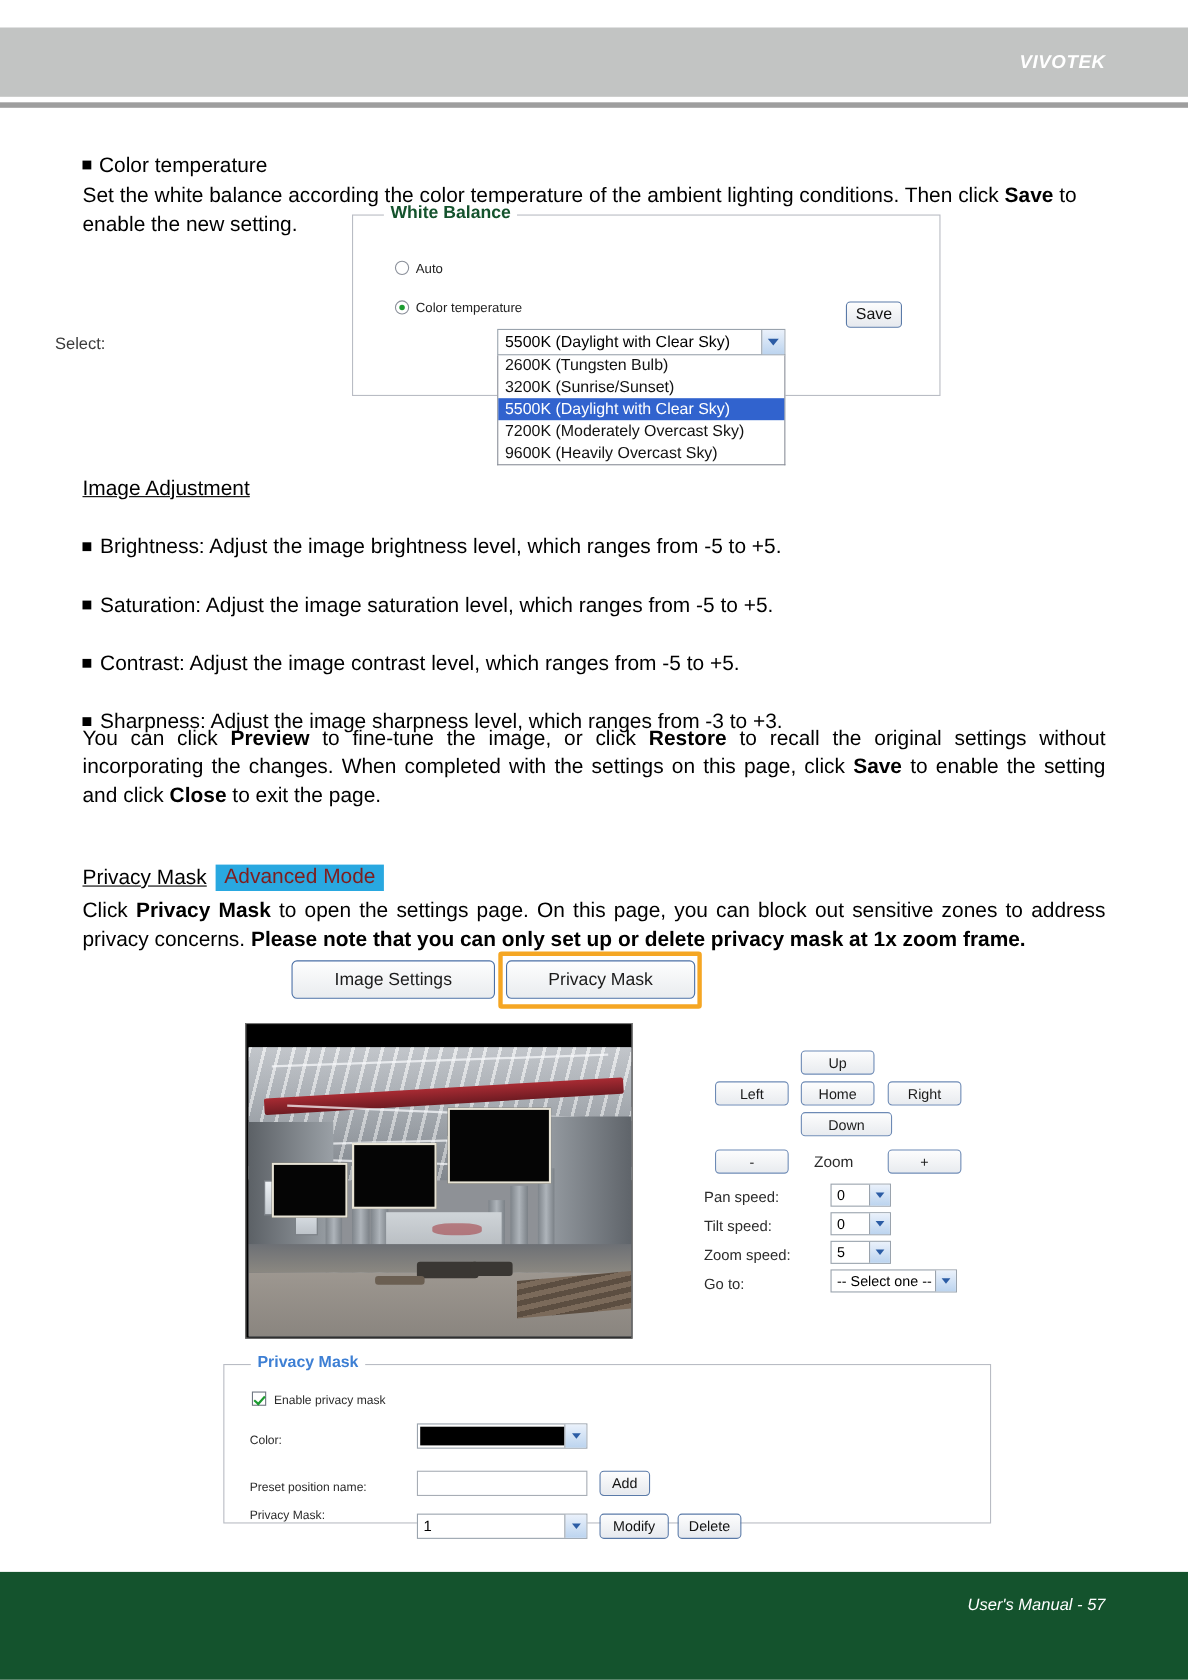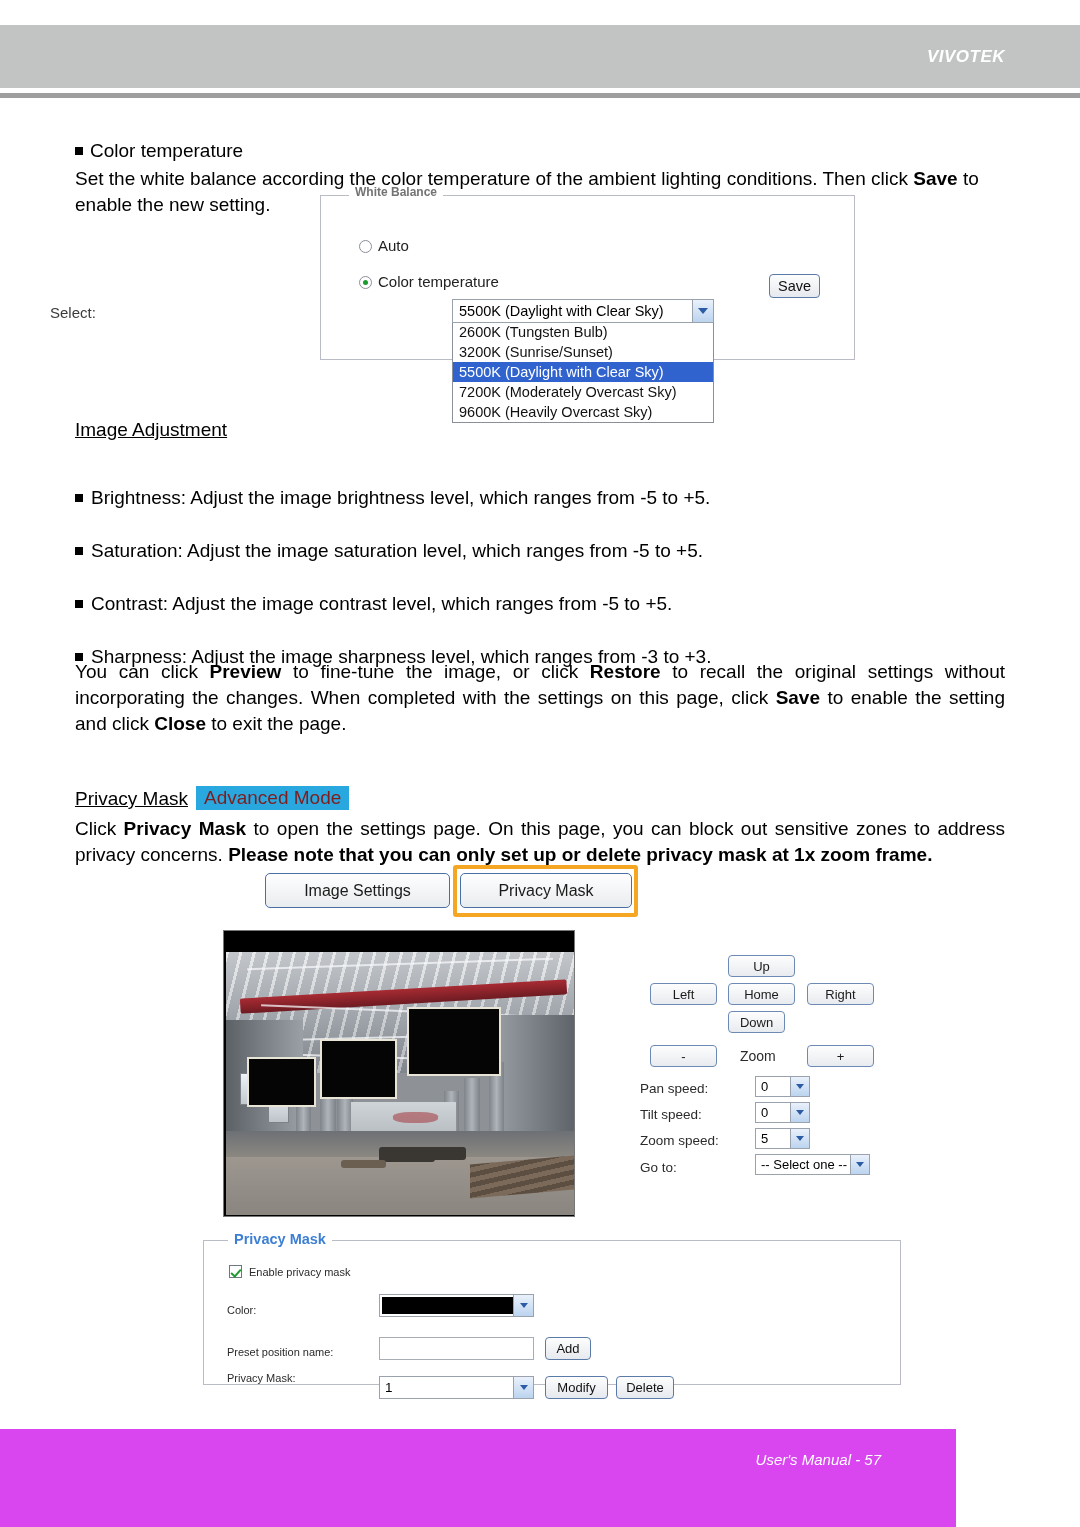--- a/index.html
+++ b/index.html
@@ -23,22 +23,22 @@
     position:absolute; right:75px; top:50%; transform:translateY(-50%);
     color:#ffffff; font-style:italic; font-weight:bold;
     font-size:17px; letter-spacing:.5px;
     font-family:"Liberation Sans", sans-serif;
   }
   .header-rule {
     position:absolute; left:0; top:93px; width:1080px; height:5px;
     background:#9e9e9e;
   }
   .page-footer {
-    position:absolute; left:0; top:1429px; width:956px; height:98px;
-    background:#d946ef;
+    position:absolute; left:0; top:1429px; width:1080px; height:98px;
+    background:#14532d;
   }
   .page-footer .folio {
     position:absolute; right:75px; top:22px;
     color:#ffffff; font-style:italic; font-size:15px;
   }
 
   
   .content { position:absolute; left:75px; top:0; width:930px; }
 
   .bullet-line {
@@ -64,23 +64,23 @@
     margin-right:8px; vertical-align:2px;
   }
 
   
   .wb-panel {
     position:absolute; left:320px; top:195px; width:535px; height:165px;
     border:1px solid #b9bcc4; background:#fff;
   }
   .wb-legend {
     position:absolute; left:28px; top:-11px; background:#fff;
-    padding:0 6px; color:#737373; font-weight:bold; font-size:12px;text-align:center;
-  }
-  .radio-row { position:absolute; font-size:15px; color:#222; }
+    padding:0 6px; color:#14532d; font-weight:bold; font-size:16px;text-align:center;
+  }
+  .radio-row { position:absolute; font-size:12px; color:#222; }
   .radio-row .rb {
     display:inline-block; width:13px; height:13px; border-radius:50%;
     border:1px solid #8a8f99; background:#fff; vertical-align:-2px;
     margin-right:6px; position:relative;
   }
   .radio-row .rb.on::after {
     content:""; position:absolute; left:3px; top:3px;
     width:5px; height:5px; border-radius:50%; background:#1c9b2f;
   }
   .select-label {
@@ -313,21 +313,21 @@
 
   <div style="position:absolute; left:0; top:138px; width:930px;">
     <p class="bullet-line">
       <span class="sq"></span><span>Color temperature</span>
     </p>
     <p class="para" style="margin-top:2px;">
       <span>Set the white balance according the color temperature of the ambient lighting conditions. Then click </span><span class="bold">Save</span><span> to enable the new setting.</span>
     </p>
   </div>
 
-  <div style="position:absolute; left:0; top:419px;">
+  <div style="position:absolute; left:0; top:434px;">
     <span class="sec-head">Image Adjustment</span>
   </div>
 
   <div style="position:absolute; left:0; top:485px; width:930px;">
     <p class="bullet-item" style="margin-bottom:27px;">
       <span class="sq"></span><span>Brightness: Adjust the image brightness level, which ranges from -5 to +5.</span>
     </p>
     <p class="bullet-item" style="margin-bottom:27px;">
       <span class="sq"></span><span>Saturation: Adjust the image saturation level, which ranges from -5 to +5.</span>
     </p>
@@ -427,21 +427,21 @@
     <div class="mask-rect" style="left:27%; top:33%; width:22%; height:23%;"></div>
     <div class="mask-rect" style="left:52%; top:21%; width:27%; height:26%;"></div>
   </div>
 </div>
 
 <div class="ptz">
   <div class="ptz-btn" style="left:88px; top:0; width:67px; height:22px;">Up</div>
   <div class="ptz-btn" style="left:10px; top:28px; width:67px; height:22px;">Left</div>
   <div class="ptz-btn" style="left:88px; top:28px; width:67px; height:22px;">Home</div>
   <div class="ptz-btn" style="left:167px; top:28px; width:67px; height:22px;">Right</div>
-  <div class="ptz-btn" style="left:88px; top:56px; width:57px; height:22px;">Down</div>
+  <div class="ptz-btn" style="left:88px; top:56px; width:83px; height:22px;">Down</div>
 
   <div class="ptz-btn" style="left:10px; top:90px; width:67px; height:22px;">-</div>
   <div class="ptz-zoomword" style="left:100px; top:93px;">Zoom</div>
   <div class="ptz-btn" style="left:167px; top:90px; width:67px; height:22px;">+</div>
 
   <div class="ptz-label" style="left:0; top:126px;">Pan speed:</div>
   <div class="mini-select" style="left:115px; top:121px; width:55px;">
     <span class="v">0</span>
     <span class="a">
         <span></span>

